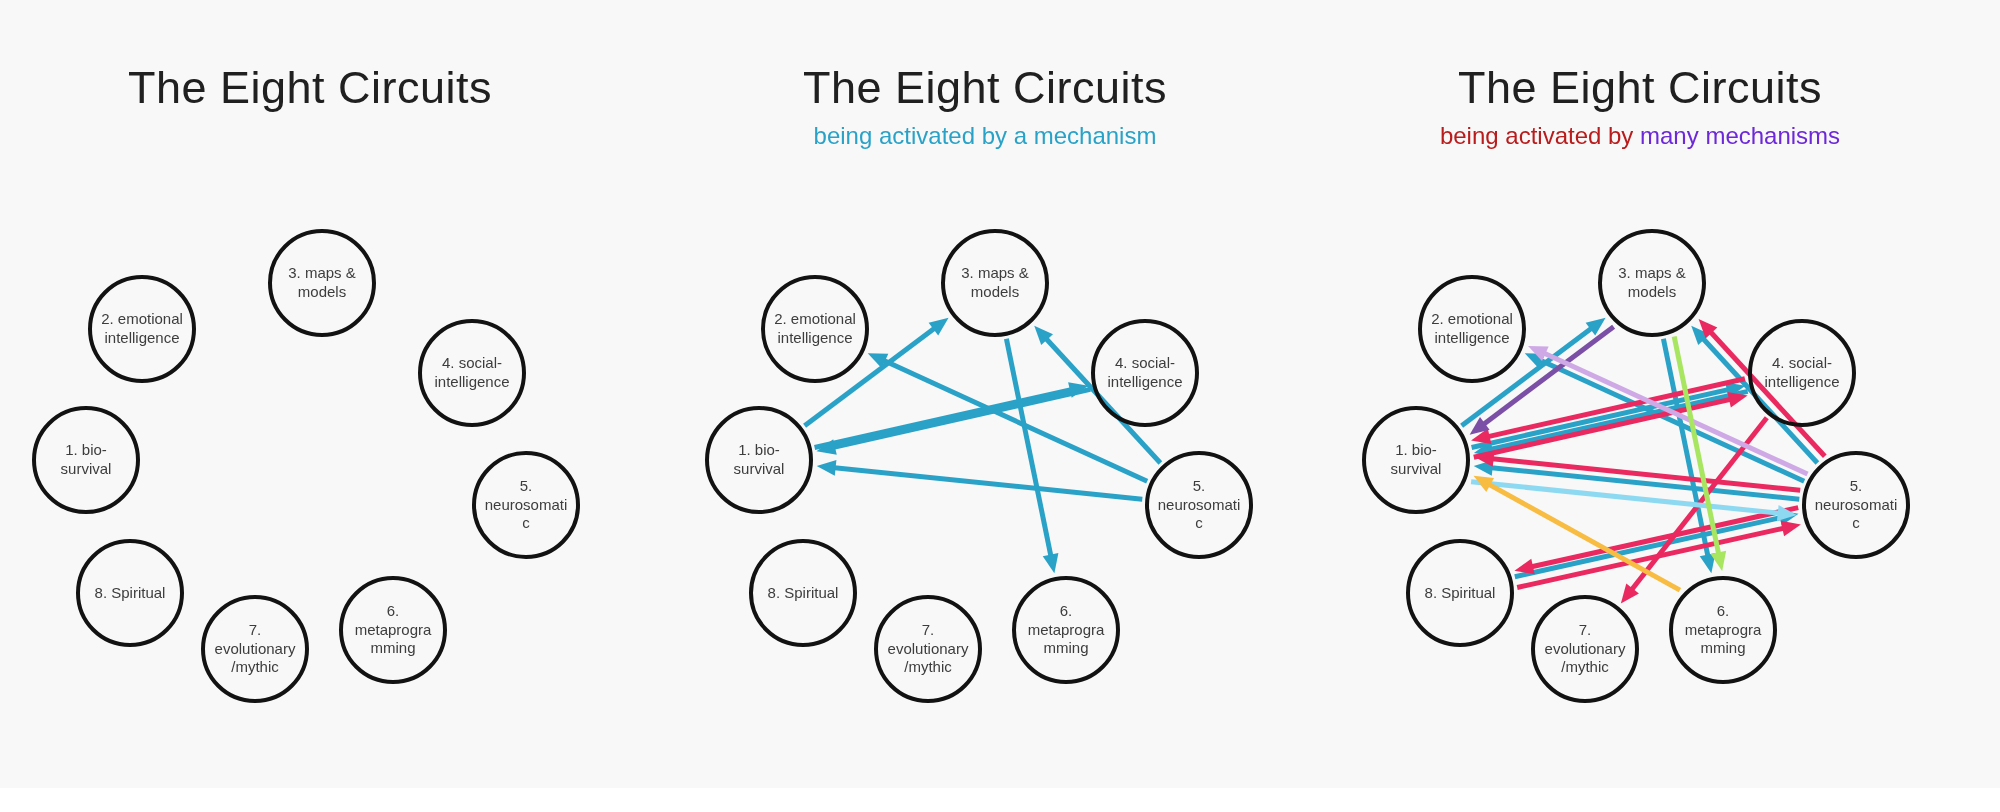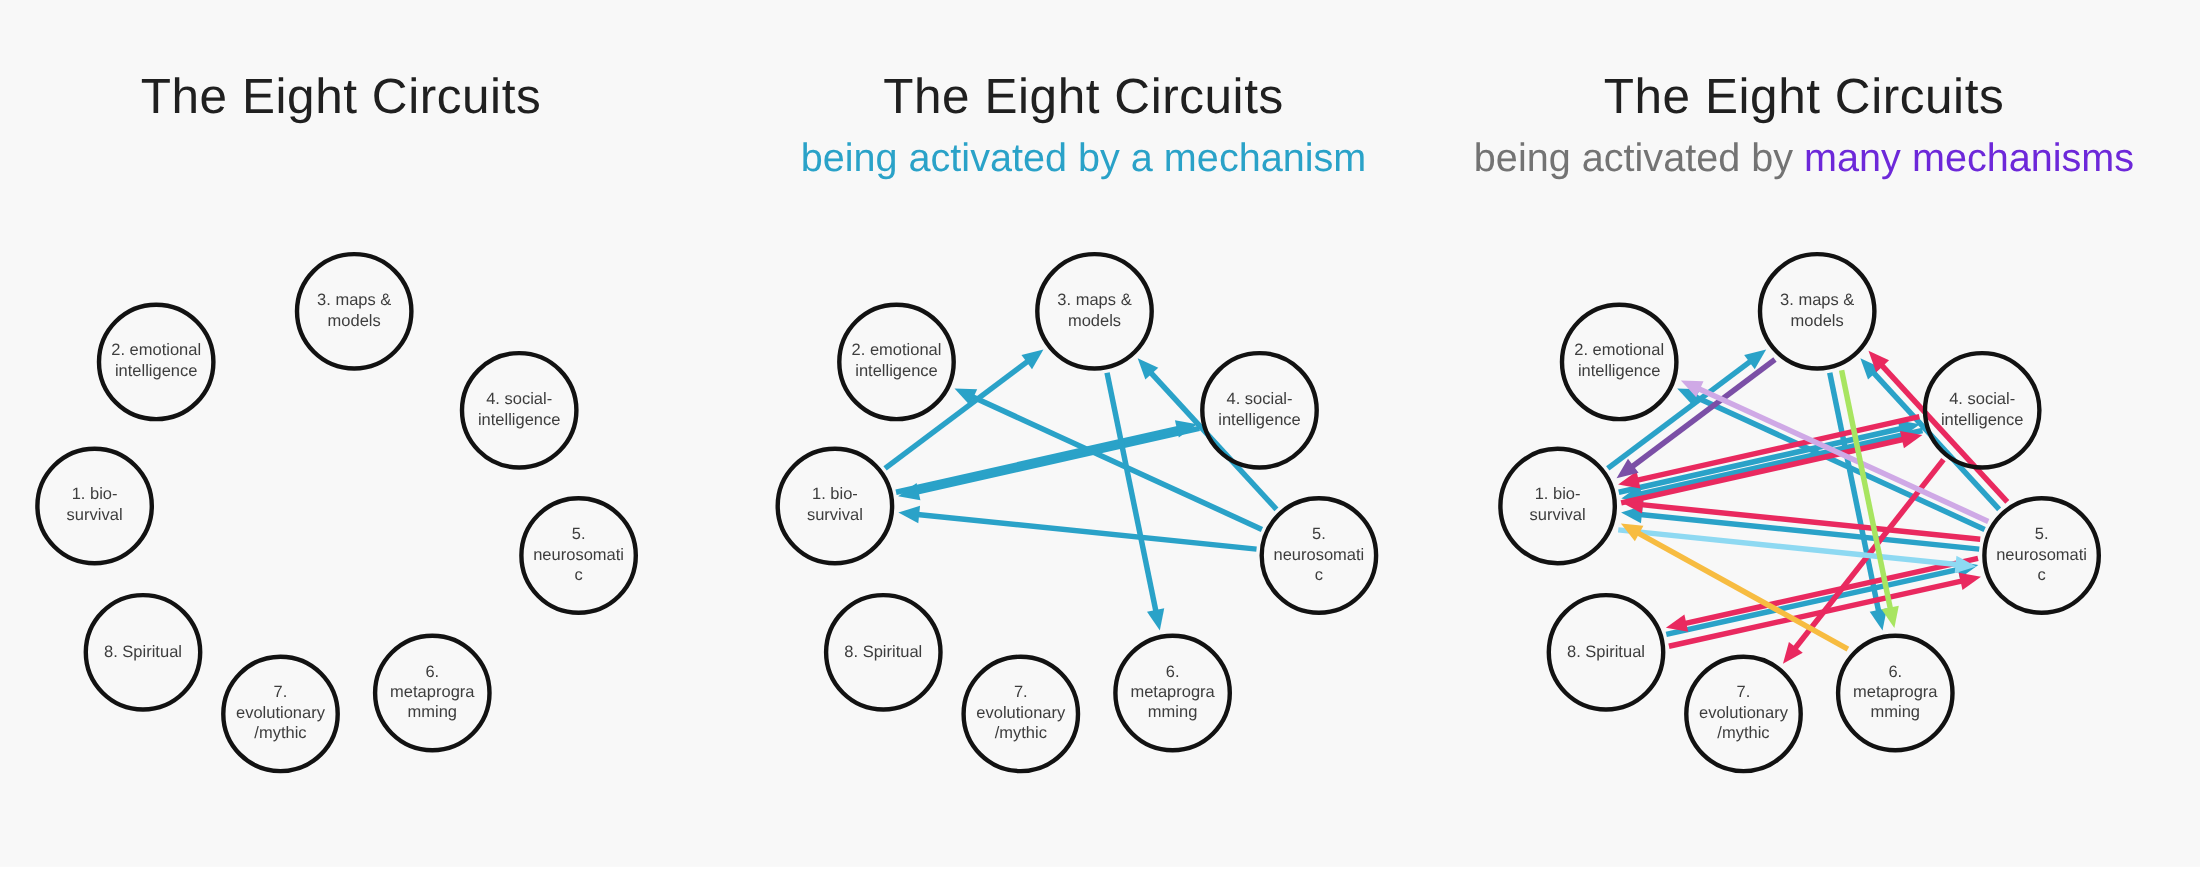--- a/index.html
+++ b/index.html
@@ -22,21 +22,21 @@
     text-align: center;
   }
   .dg-header h1 {
     margin: 0;
     font-size: 45px;
     font-weight: 400;
     letter-spacing: 0.5px;
   }
   .dg-header .sub {
     margin: 8px 0 0 0;
-    font-size: 36px;
+    font-size: 24px;
     font-weight: 400;
   }
   .node {
     position: absolute;
     box-sizing: border-box;
     border-radius: 50%;
     background: transparent;
     display: flex;
     align-items: center;
     justify-content: flex-end;
@@ -115,21 +115,21 @@
     <p class="sub" id="sub-0"></p>
   </header>
 
   <header class="dg-header" id="header-1" style="left: 655px; top: 62px;">
     <h1 style="color: rgb(32, 32, 32);">The Eight Circuits</h1>
     <p class="sub" id="sub-1"><span style="color: rgb(42, 162, 200);">being activated by a mechanism</span></p>
   </header>
 
   <header class="dg-header" id="header-2" style="left: 1310px; top: 62px;">
     <h1 style="color: rgb(32, 32, 32);">The Eight Circuits</h1>
-    <p class="sub" id="sub-2"><span style="color: #737373;">being activated by </span><span style="color: #6d28d9;">many mechanisms</span></p>
+    <p class="sub" id="sub-2"><span style="color: #b91c1c;">being activated by </span><span style="color: #6d28d9;">many mechanisms</span></p>
   </header>
 <div class="node" style="left: 32px; top: 406px; width: 108px; height: 108px; border: 4px solid rgb(18, 18, 18);">
       <div class="node-label" style="color: rgb(61, 61, 61);">
         <div>1. bio-</div>
         <div>survival</div>
       </div>
     </div>
     <div class="node" style="left: 88px; top: 275px; width: 108px; height: 108px; border: 4px solid rgb(18, 18, 18);">
       <div class="node-label" style="color: rgb(61, 61, 61);">
         <div>2. emotional</div>

